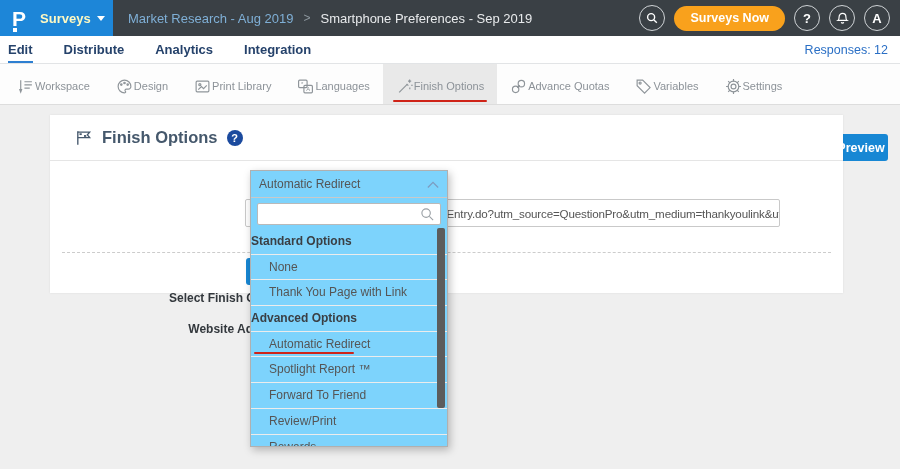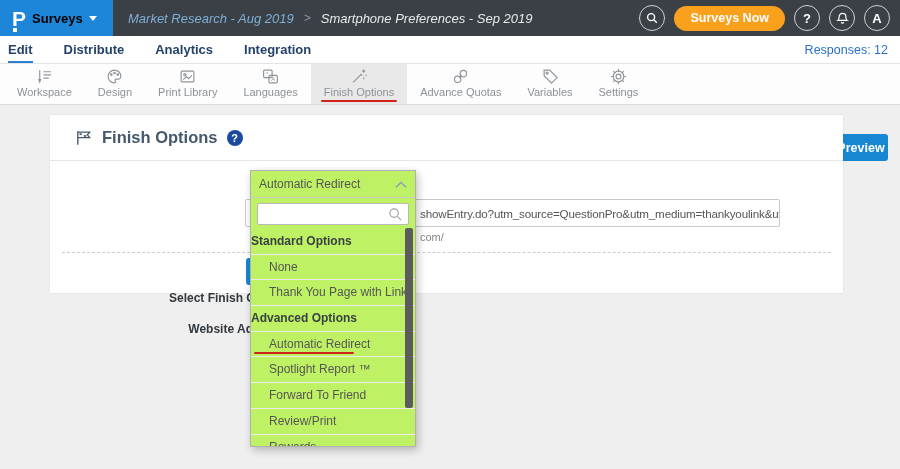--- a/index.html
+++ b/index.html
@@ -4,41 +4,41 @@
 <style>
   * { margin:0; padding:0; box-sizing:border-box; }
   html,body { width:900px; height:469px; overflow:hidden; }
   body { font-family:"Liberation Sans","DejaVu Sans",sans-serif; background:#efefef; position:relative; }
 
   
   .topbar { position:absolute; left:0; top:0; width:900px; height:36px; background:#3a4045; display:flex; align-items:center; }
   .logo-block { position:absolute; left:0; top:0; width:113px; height:36px; background:#1d86d8; display:flex; align-items:center; color:#fff; }
   .logo-p { font-size:21px; font-weight:bold; margin-left:12px; position:relative; line-height:1; }
   .logo-p .dot { position:absolute; left:1px; bottom:-3px; width:4px; height:4px; background:#fff; }
-  .surveys { margin-left:6px; font-size:13px; font-weight:600; color:#000000; display:flex; align-items:center; gap:6px; cursor:pointer; }
+  .surveys { margin-left:14px; font-size:13px; font-weight:600; color:#fef9c3; display:flex; align-items:center; gap:6px; cursor:pointer; }
   .caret-down { width:0; height:0; border-left:4px solid transparent; border-right:4px solid transparent; border-top:5px solid #fff; }
-  .crumbs { position:absolute; left:128px; top:0; height:36px; display:flex; align-items:center; gap:10px; font-size:13px;font-style:italic; }
+  .crumbs { position:absolute; left:128px; top:0; height:36px; display:flex; align-items:center; gap:10px; font-size:13px; }
   .crumb-parent { color:#7fafd6; cursor:pointer; }
   .crumb-sep { color:#8d979e; font-size:12px; }
   .crumb-current { color:#e8eaec; }
   .top-actions { position:absolute; right:10px; top:0; height:36px; display:flex; align-items:center; gap:9px; }
   .circle-btn { width:26px; height:26px; border:1.5px solid #cfd3d6; border-radius:50%; display:flex; align-items:center; justify-content:center; color:#fff; font-size:13px; font-weight:bold; cursor:pointer; background:transparent; }
   .upgrade-btn { height:25px; padding:0 16px; background:#f9a11c; border:none; border-radius:13px; color:#fff; font-size:12.5px; font-weight:bold; font-family:inherit; cursor:pointer; }
 
   
   .tabbar { position:absolute; left:0; top:36px; width:900px; height:28px; background:#fff; border-bottom:1px solid #e2e4e6; }
   .tabs { position:absolute; left:8px; top:0; height:28px; display:flex; gap:31px; align-items:center; }
   .tab { font-size:13px; font-weight:600; color:#25426b; cursor:pointer; height:28px; line-height:28px; position:relative; }
   .tab.active::after { content:""; position:absolute; left:0; right:0; bottom:1px; height:2px; background:#2d7fd1; }
   .responses { position:absolute; right:12px; top:0; height:28px; line-height:28px; font-size:12.5px; color:#2a6fc5; }
 
   
   .toolbar { position:absolute; left:0; top:64px; width:900px; height:41px; background:#fdfdfd; border-bottom:1px solid #ddd; }
   .tool-items { position:absolute; left:4px; top:0; height:40px; display:flex; }
-  .tool-item { height:40px; padding:4px 13px 0; display:flex; flex-direction:column; align-items:center; gap:1px; cursor:pointer; position:relative; }
+  .tool-item { height:40px; padding:4px 13px 0; display:flex; flex-direction:row; align-items:center; gap:1px; cursor:pointer; position:relative; }
   .tool-item.active { background:#e9e9e9; }
   .tool-item svg { stroke:#8f959a; fill:none; stroke-width:1.1; }
   .tool-label { font-size:11px; color:#8c9298; white-space:nowrap; }
   .tool-item.active .red-underline { position:absolute; left:10px; right:10px; bottom:2px; height:2.5px; background:#cf2318; border-radius:1px; }
   .url-group { position:absolute; left:608px; top:70px; width:195px; height:27px; border:1px solid #ccc; border-radius:3px; background:#fff; display:flex; overflow:hidden; }
   .url-input { flex:1; border:none; outline:none; font-family:inherit; font-size:12px; color:#444; padding:0 6px; min-width:0; background:#fff; }
   .url-edit { width:32px; background:#e9eaeb; border-left:1px solid #ccc; display:flex; align-items:center; justify-content:center; cursor:pointer; }
   .preview-btn { position:absolute; left:814px; top:70px; height:27px; width:74px; background:#1787d4; color:#fff; border:none; border-radius:3px; font-family:inherit; font-size:12.5px; font-weight:600; display:flex; align-items:center; justify-content:center; gap:6px; cursor:pointer; }
 
   
@@ -47,21 +47,21 @@
   .card-title { font-size:16.5px; font-weight:600; color:#45586c; }
   .help-circle { width:16px; height:16px; border-radius:50%; background:#1b4a9e; color:#fff; font-size:11px; font-weight:bold; display:flex; align-items:center; justify-content:center; cursor:pointer; }
   .field-label { position:absolute; width:155px; text-align:right; font-size:12px; font-weight:bold; color:#33383d; }
   .website-input { position:absolute; left:245px; top:199px; width:535px; height:28px; border:1px solid #c9c9c9; border-radius:2px; background:#fff; overflow:hidden; }
   .website-input .val { position:absolute; left:174px; top:7px; font-size:11.6px; color:#555; white-space:nowrap; letter-spacing:-0.15px; }
   .website-helper { position:absolute; left:420px; top:231px; font-size:11px; color:#888; }
   .dashed-divider { position:absolute; left:62px; top:252px; width:769px; border-top:1px dashed #ccc; }
   .save-sliver { position:absolute; left:246px; top:258px; width:60px; height:27px; background:#1787d4; border:none; border-radius:3px; z-index:1; color:transparent; }
 
   
-  .dropdown { position:absolute; left:250px; top:170px; width:166px; height:277px; background:#bef264; border:1px solid #b0b0b0; box-shadow:2px 3px 8px rgba(0,0,0,.25); z-index:10; overflow:hidden; }
+  .dropdown { position:absolute; left:250px; top:170px; width:198px; height:277px; background:#7dd3fc; border:1px solid #b0b0b0; box-shadow:2px 3px 8px rgba(0,0,0,.25); z-index:10; overflow:hidden; }
   .dd-header { height:27px; border-bottom:1px solid #c9c9c9; display:flex; align-items:center; padding:0 8px; cursor:pointer; }
   .dd-selected { flex:1; font-size:12px; color:#555; }
   .dd-search-wrap { padding:5px 6px 4px; position:relative; }
   .dd-search { width:100%; height:22px; border:1px solid #b9b9b9; border-radius:2px; outline:none; font-family:inherit; font-size:12px; padding:0 22px 0 6px; }
   .dd-search-icon { position:absolute; right:12px; top:9px; }
   .dd-rows { position:relative; }
   .dd-row { height:25.7px; line-height:25.7px; font-size:12px; border-bottom:1px solid #ececec; white-space:nowrap; position:relative; }
   .dd-row.group { font-weight:bold; color:#3a3f44; padding-left:0; cursor:default; }
   .dd-row.item { color:#555; padding-left:18px; cursor:pointer; }
   .dd-row .item-underline { position:absolute; left:3px; bottom:2px; width:100px; height:2.5px; background:#cf2318; border-radius:1px; }

